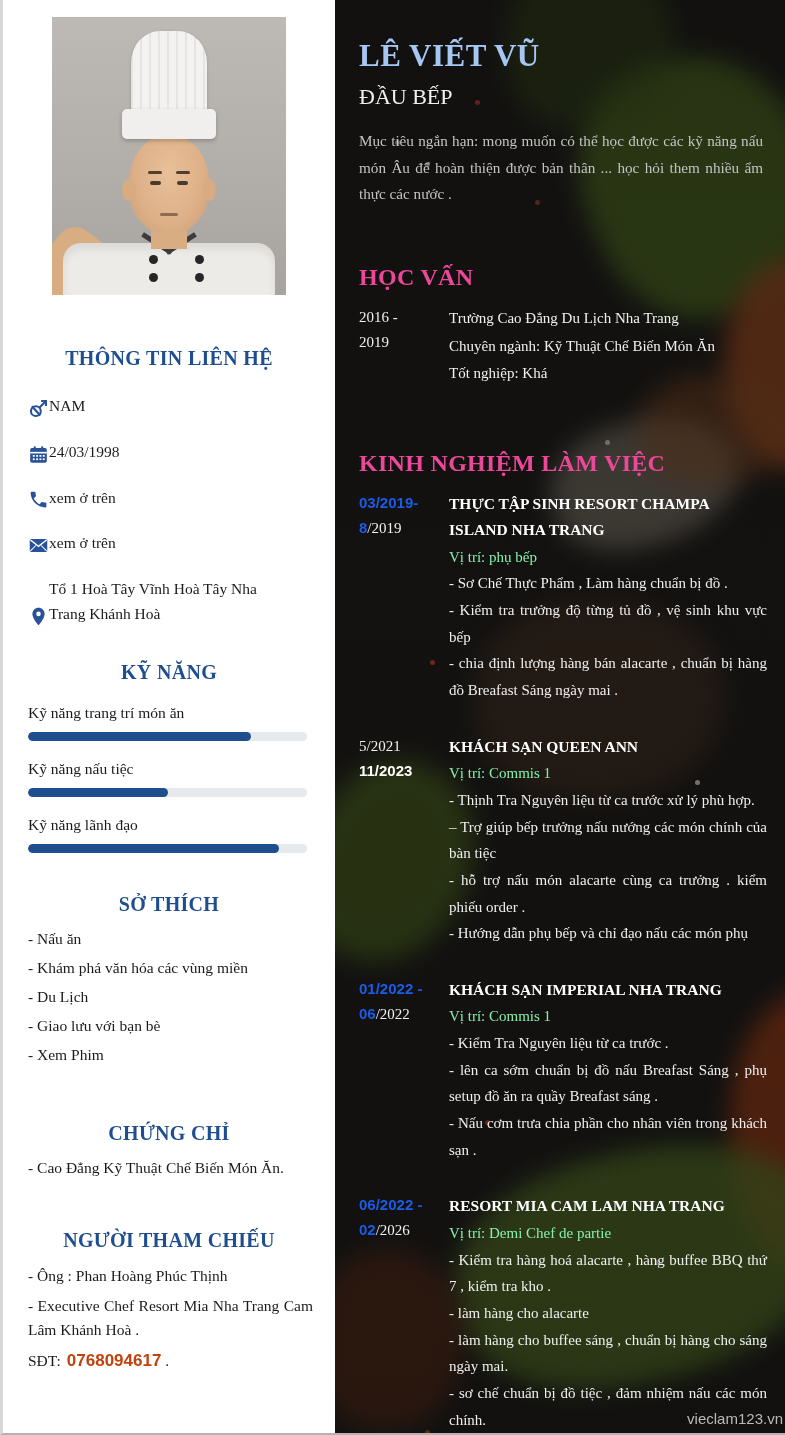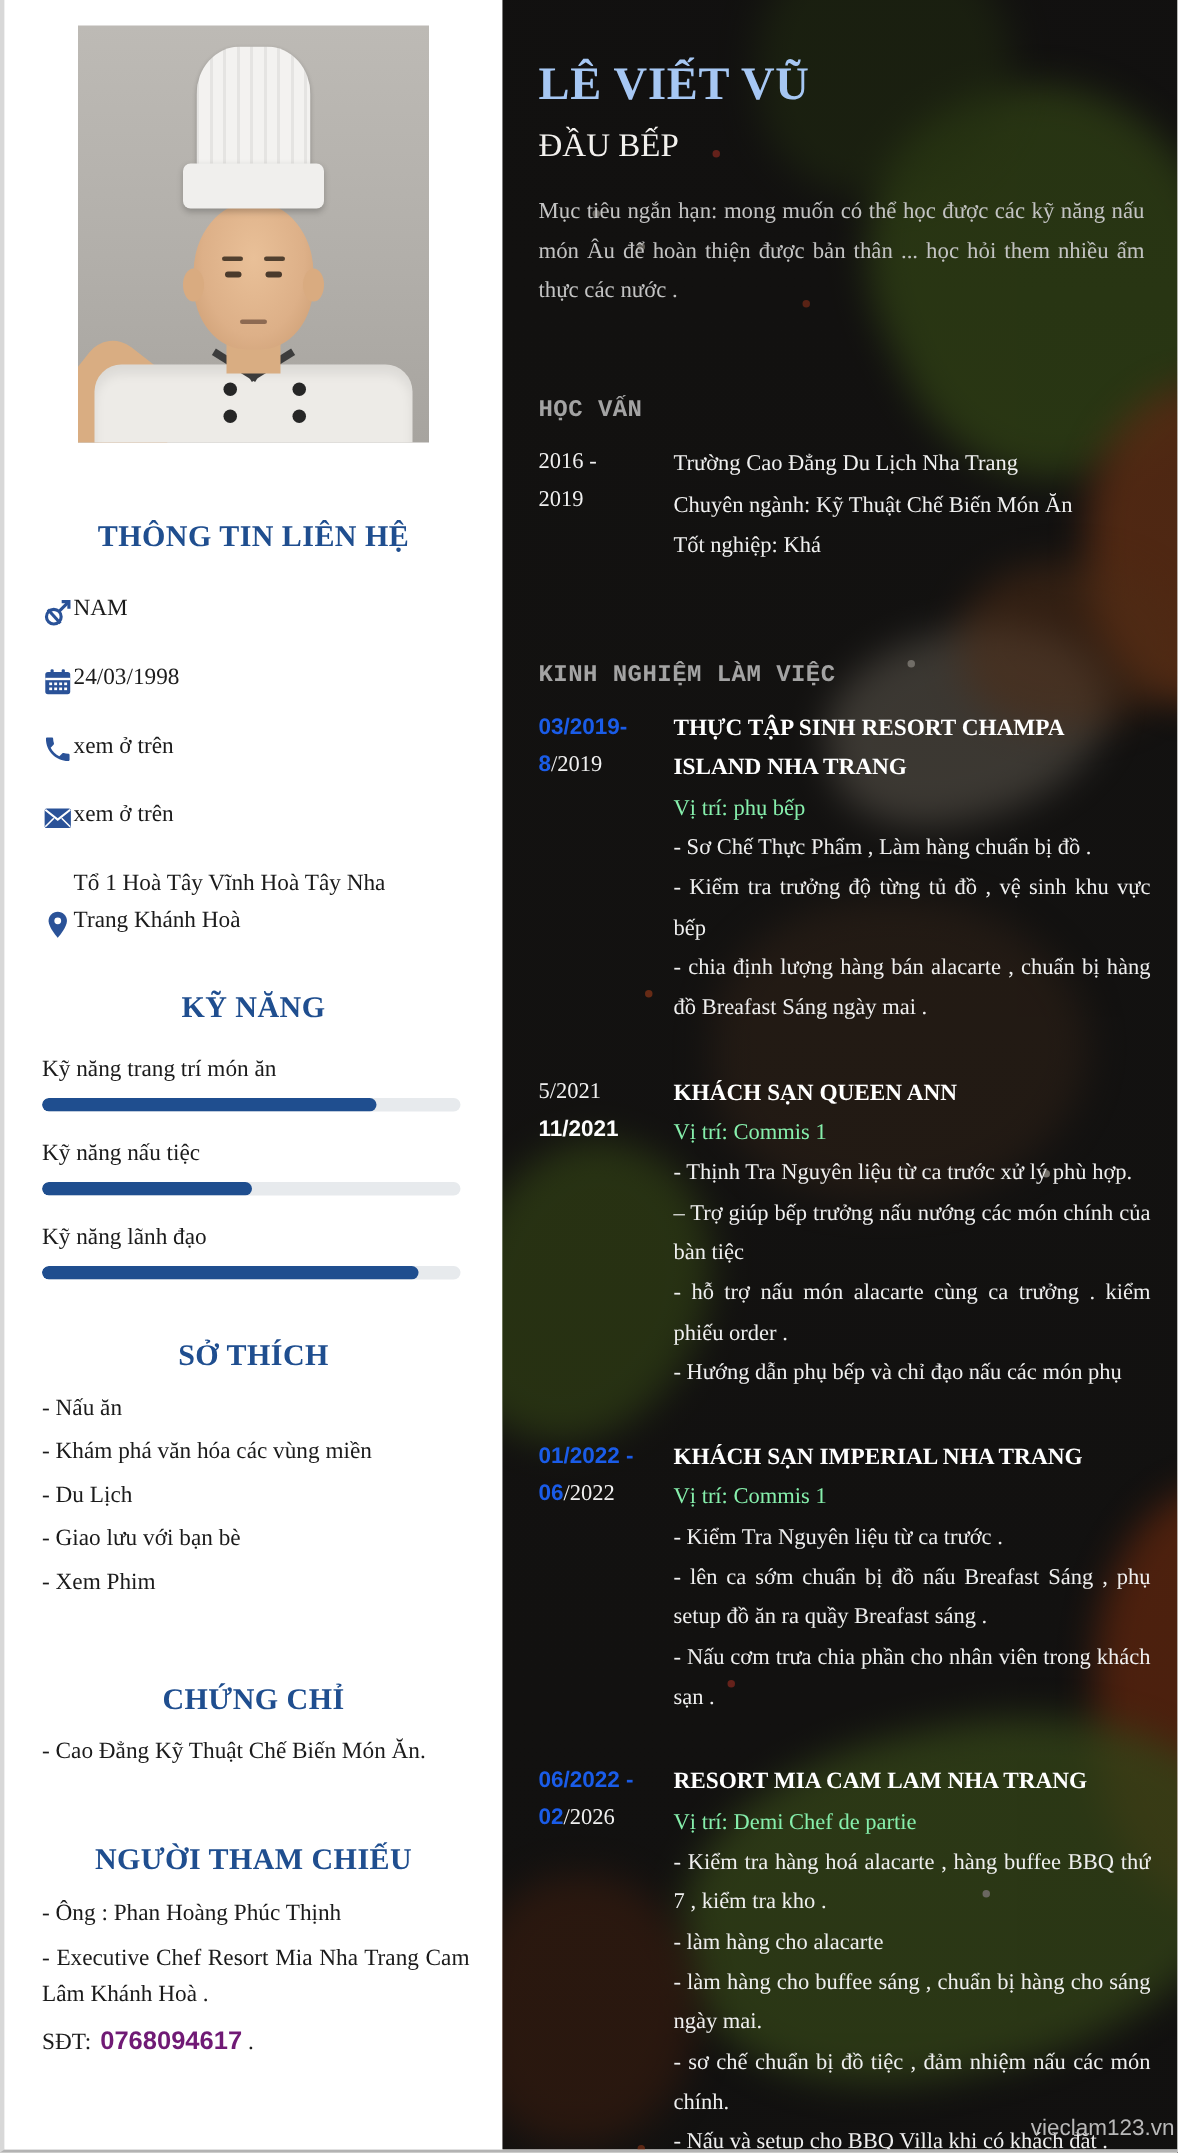--- a/index.html
+++ b/index.html
@@ -63,37 +63,37 @@
 
   .t-hobbies { margin-top:40px; }
   .plain-list { margin:12px 25px 0 25px; }
   .plain-list p { margin:0 0 7px 0; font-size:15.5px; color:#1b1b1b; line-height:1.42; }
 
   .t-certs { margin-top:56px; }
   .t-refs { margin-top:50px; }
   .refs-wrap { margin:12px 22px 0 25px; }
   .refs-wrap p { margin:0 0 6px 0; font-size:15.5px; color:#1b1b1b; line-height:1.55; text-align:justify; }
   .ref-phone { font-size:15.5px; }
-  .ref-phone .num { color:#701a75; font-weight:700; font-family:"Liberation Sans","DejaVu Sans",sans-serif; font-size:17px; margin-left:6px; }
+  .ref-phone .num { color:#c2410c; font-weight:700; font-family:"Liberation Sans","DejaVu Sans",sans-serif; font-size:17px; margin-left:6px; }
   .ref-phone .sfx { white-space:pre; }
 
   
   .right { flex:1; position:relative; background:#1a1816; overflow:hidden; }
   .bgfx { position:absolute; inset:0; overflow:hidden; }
   .blob { position:absolute; filter:blur(12px); border-radius:48% 52% 55% 45%; }
   .speck { position:absolute; width:5px; height:5px; border-radius:50%; }
   .overlay { position:absolute; inset:0;
              background:linear-gradient(180deg, rgba(10,10,10,.52) 0%, rgba(10,10,10,.46) 40%, rgba(10,10,10,.52) 100%); }
 
   .rc { position:relative; padding:38px 18px 0 24px; color:#eee; }
   .cv-name { margin:0; font-size:31px; font-weight:700; color:#a6c7f3; letter-spacing:.5px; }
   .cv-jobtitle { margin:10px 0 0 0; font-size:22px; font-weight:400; color:#f3f1ee; }
   .cv-objective { margin:18px 4px 0 0; font-size:15.2px; color:#c3c3c3; line-height:1.75; text-align:justify; }
 
-  .rsec-title { margin:0 0 14px 0; font-size:16px; font-weight:700; color:#a3a3a3; letter-spacing:.3px;font-family:Liberation Mono, monospace; }
+  .rsec-title { margin:0 0 14px 0; font-size:24px; font-weight:700; color:#ec4899; letter-spacing:.3px; }
   .sec-edu { margin-top:56px; }
   .sec-exp { margin-top:62px; }
 
   .row2 { display:grid; grid-template-columns:76px 1fr; column-gap:14px; }
   .dcol { font-size:15px; color:#f0f0f0; line-height:1.65; overflow-wrap:break-word; }
   .seg-blue  { color:#1a5ce8; font-weight:700; font-family:"Liberation Sans","DejaVu Sans",sans-serif; }
   .seg-bold  { color:#fdfdfd; font-weight:700; font-family:"Liberation Sans","DejaVu Sans",sans-serif; }
   .seg-plain { color:#f0f0f0; }
 
   .edu-line { font-size:15px; color:#f0f0f0; line-height:1.85; }
@@ -290,21 +290,21 @@
               <div class="dcol"><span class="seg-blue">03/2019-</span><br><span class="seg-blue">8</span><span class="seg-plain">/2019</span></div>
               <div>
                 <div class="job-title">THỰC TẬP SINH RESORT CHAMPA ISLAND NHA TRANG</div>
                 <div class="job-pos">Vị trí: phụ bếp</div>
                 <div class="job-line">- Sơ Chế Thực Phẩm , Làm hàng chuẩn bị đồ .</div>
                 <div class="job-line">- Kiểm tra trưởng độ từng tủ đồ , vệ sinh khu vực bếp</div>
                 <div class="job-line">- chia định lượng hàng bán alacarte , chuẩn bị hàng đồ Breafast Sáng ngày mai .</div>
               </div>
             </div>
             <div class="row2 job">
-              <div class="dcol"><span class="seg-plain">5/2021</span><br><span class="seg-bold">11/2021</span></div>
+              <div class="dcol"><span class="seg-plain">5/2021</span><br><span class="seg-bold">11/2023</span></div>
               <div>
                 <div class="job-title">KHÁCH SẠN QUEEN ANN</div>
                 <div class="job-pos">Vị trí: Commis 1</div>
                 <div class="job-line">- Thịnh Tra Nguyên liệu từ ca trước xử lý phù hợp.</div>
                 <div class="job-line">– Trợ giúp bếp trưởng nấu nướng các món chính của bàn tiệc</div>
                 <div class="job-line">- hỗ trợ nấu món alacarte cùng ca trưởng . kiểm phiếu order .</div>
                 <div class="job-line">- Hướng dẫn phụ bếp và chỉ đạo nấu các món phụ</div>
               </div>
             </div>
             <div class="row2 job">

